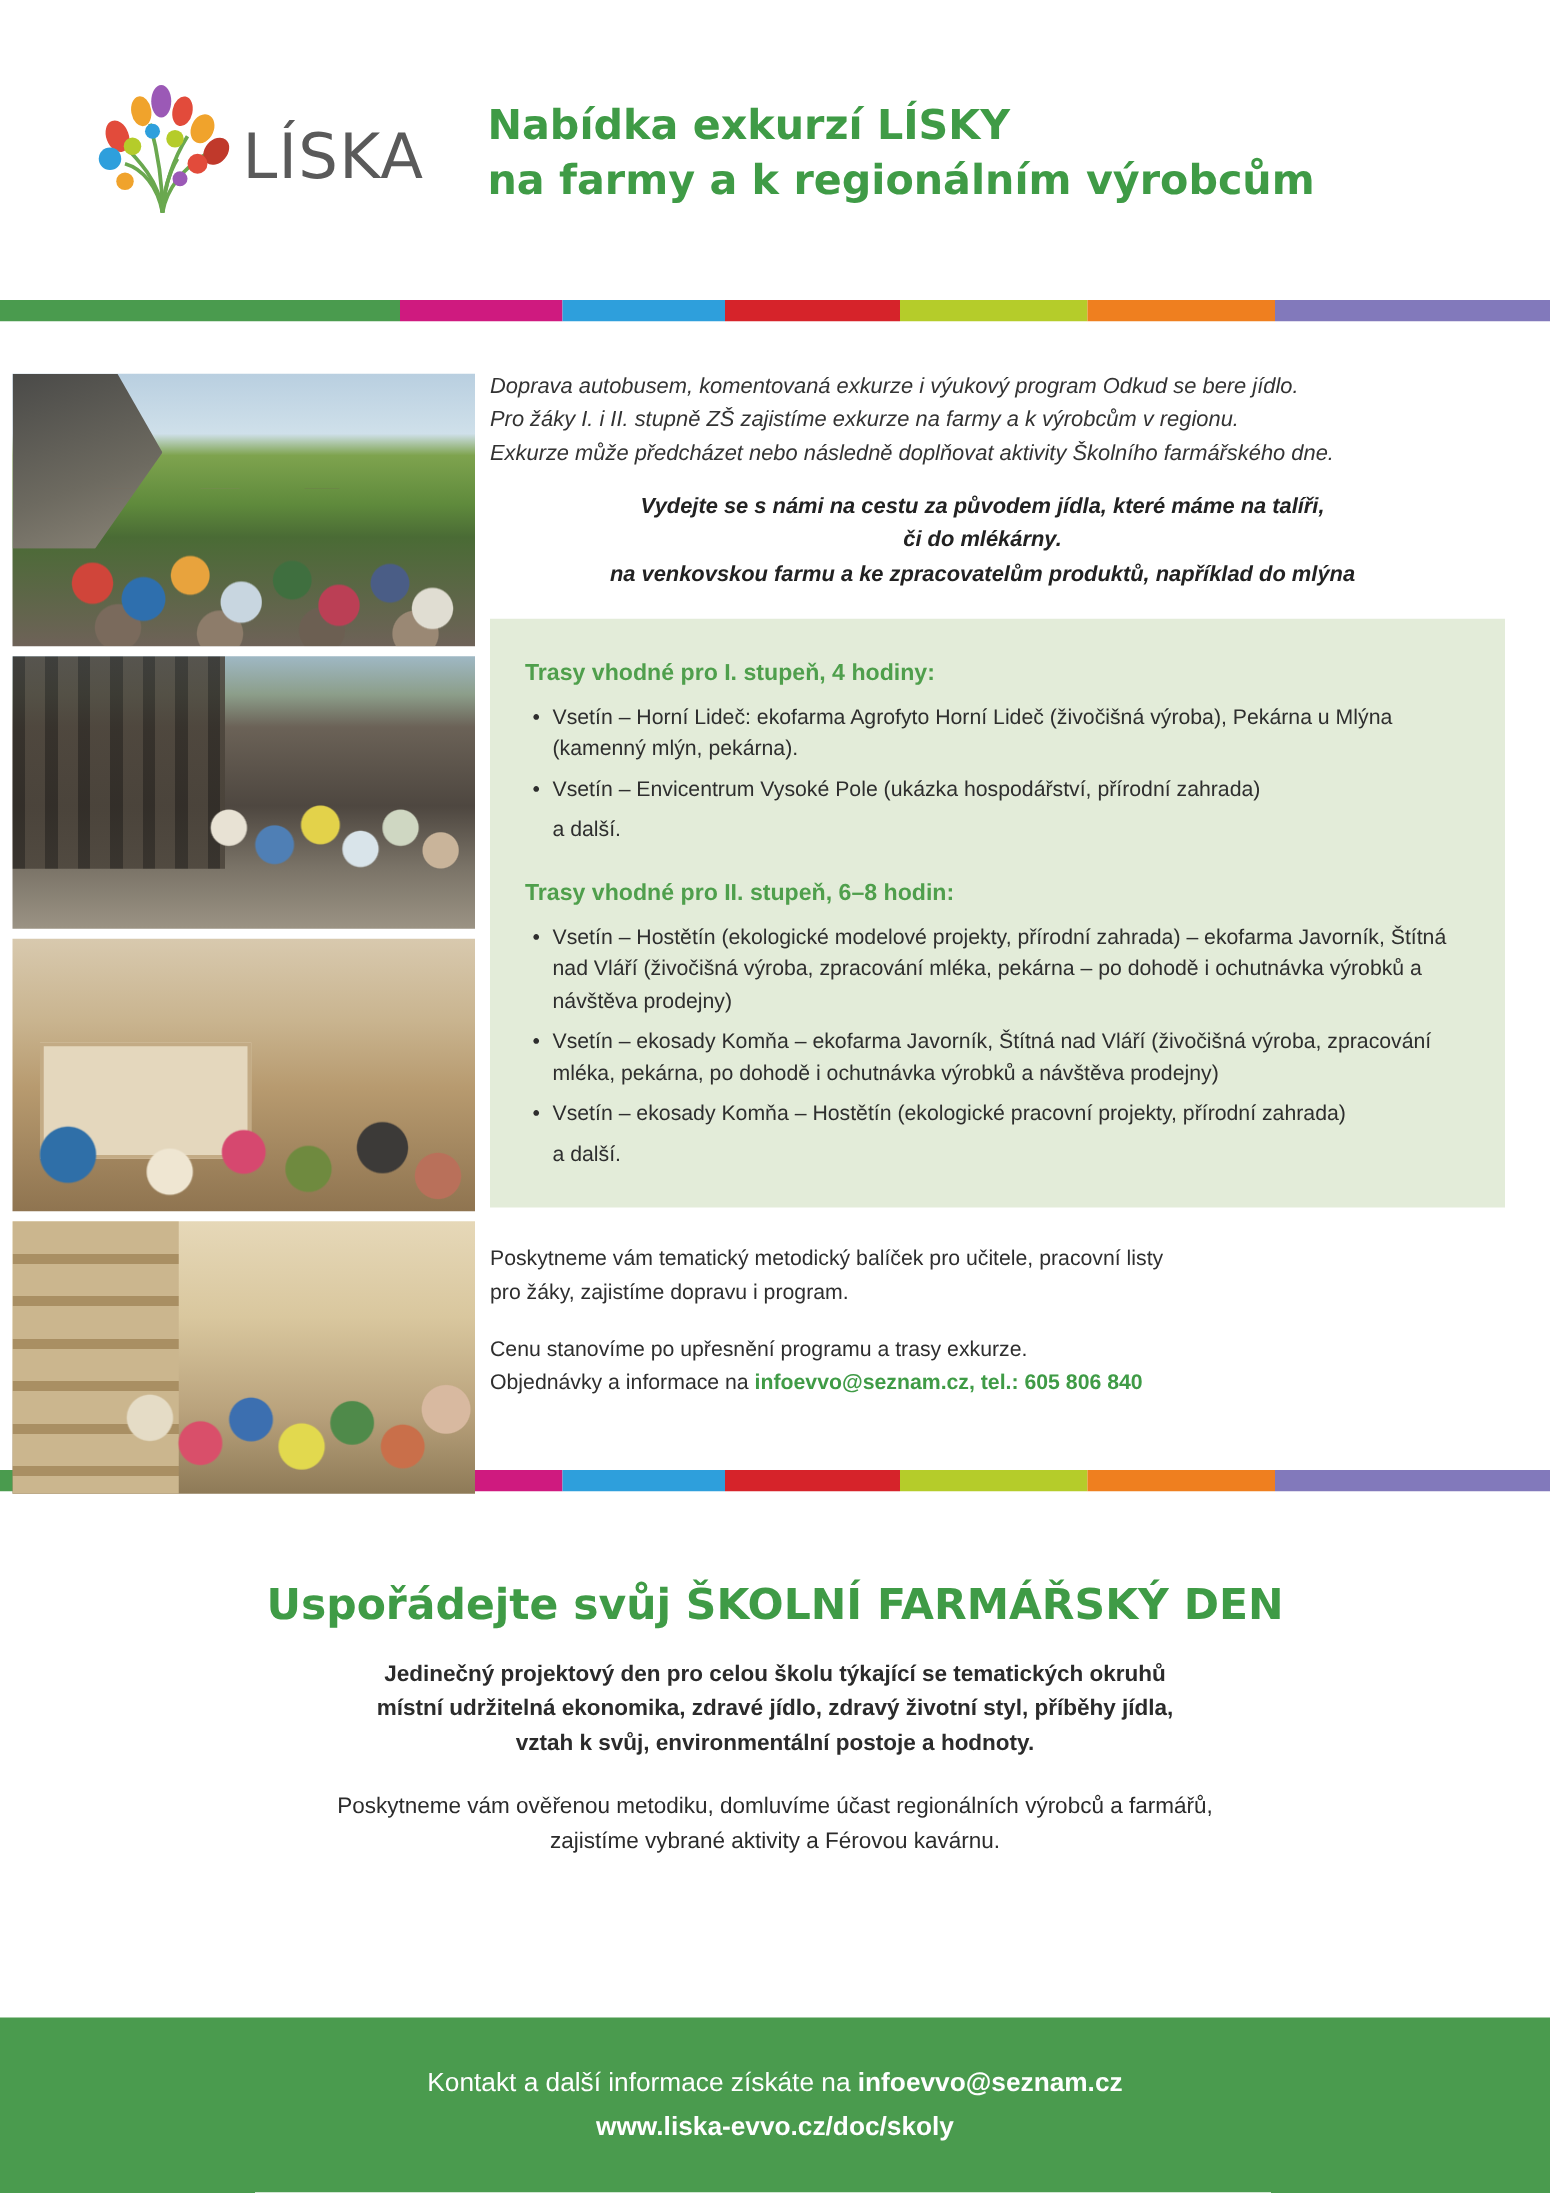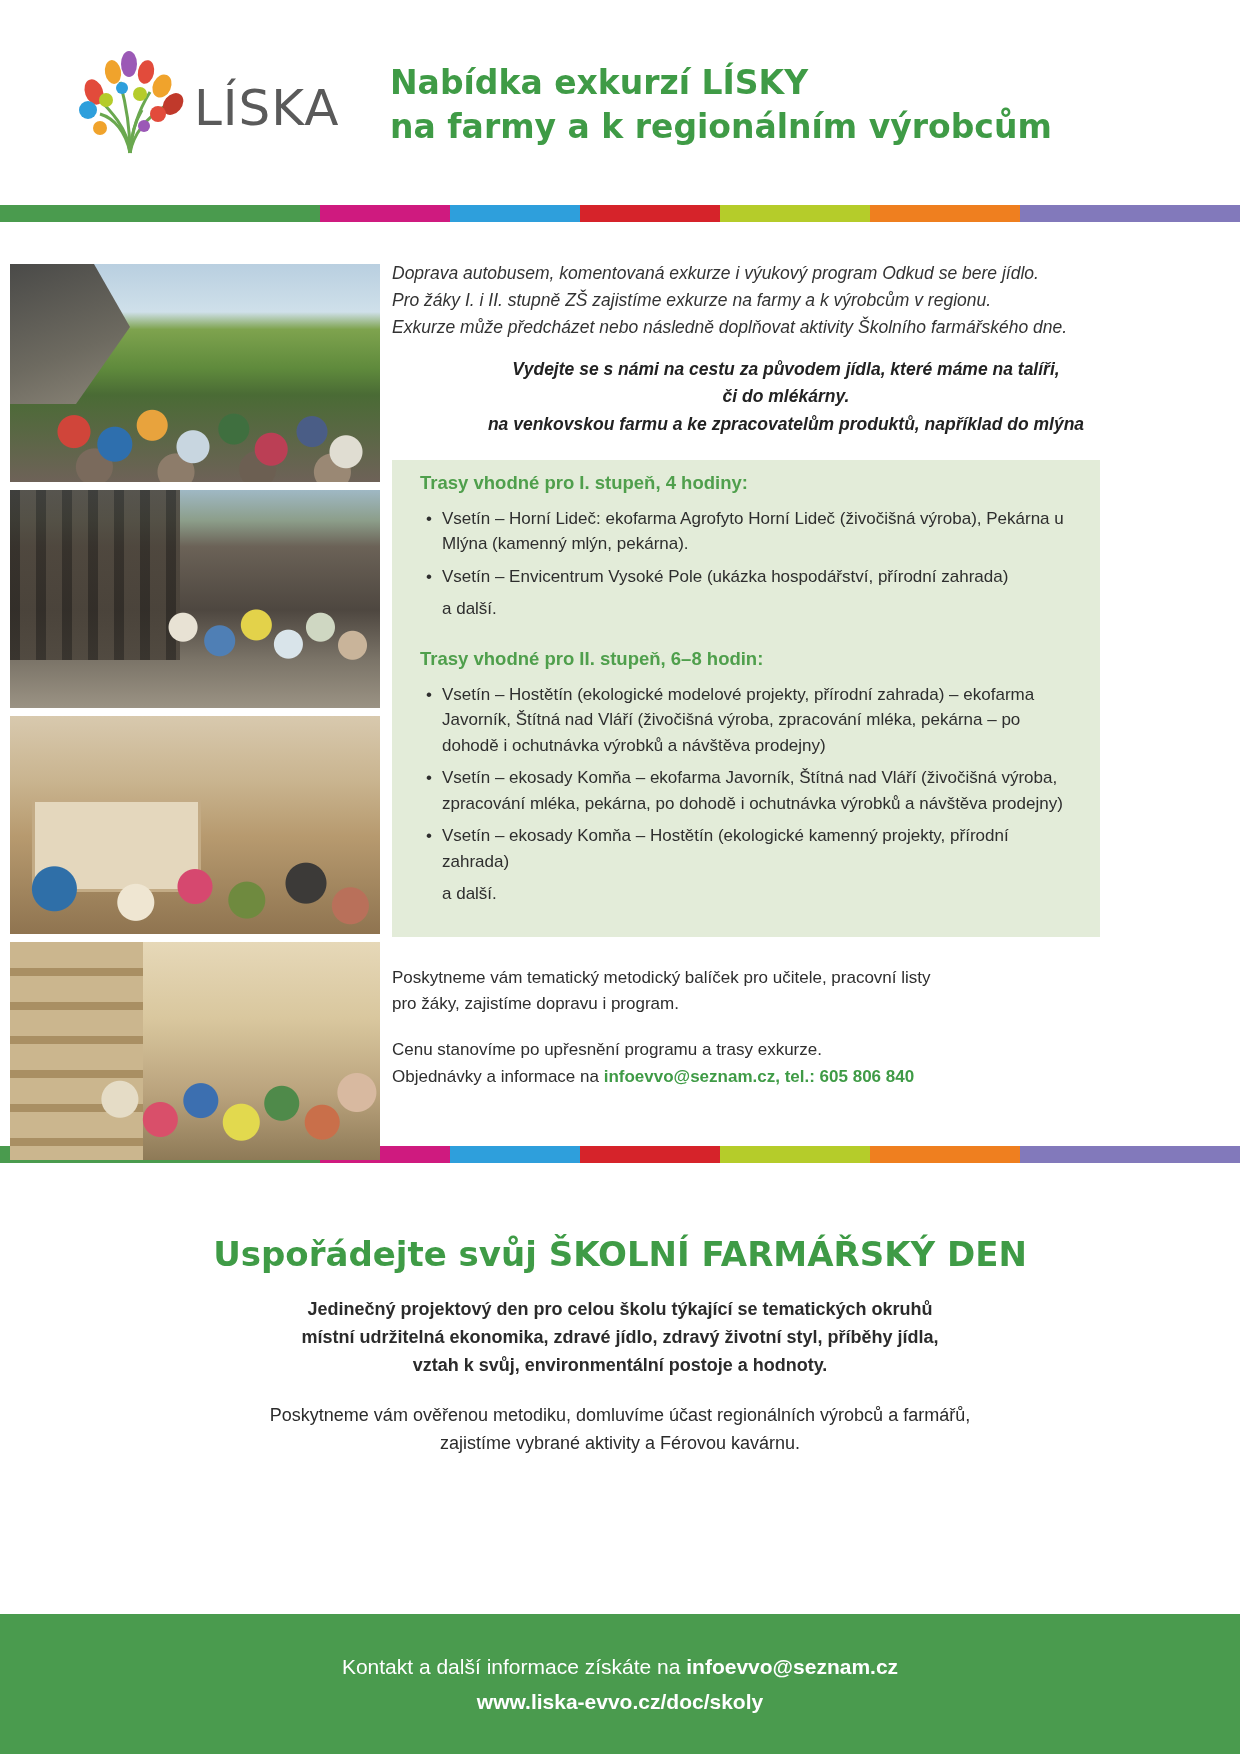--- a/index.html
+++ b/index.html
@@ -12,21 +12,21 @@
     height: 1754px;
     position: relative;
     font-family: "Liberation Sans", sans-serif;
     color: #2b2b2b;
     overflow: hidden;
   }
 
   
   .header {
     position: relative;
-    height: 205px;
+    height: 240px;
     display: flex;
     align-items: center;
     padding-left: 70px;
     box-sizing: border-box;
   }
   .logo-block {
     display: flex;
     align-items: center;
     width: 320px;
     flex: 0 0 320px;
@@ -179,23 +179,23 @@
     line-height: 1.55;
     margin-top: 16px;
     color: #222;
     text-align: center;
   }
 
   .green-box {
     background: #e3ecd9;
     margin-top: 22px;
     margin-left: 0;
-    padding: 12px 28px 30px 28px;
+    padding: 32px 28px 30px 28px;
     box-sizing: border-box;
-    width: 708px;
+    width: 812px;
   }
   .box-heading {
     color: #4f9f4c;
     font-weight: bold;
     font-size: 18.5px;
     margin-bottom: 12px;
   }
   .box-heading.second { margin-top: 26px; }
   ul.routes {
     list-style: none;
@@ -355,21 +355,21 @@
       <ul class="routes">
         <li>Vsetín – Horní Lideč: ekofarma Agrofyto Horní Lideč (živočišná výroba), Pekárna u Mlýna (kamenný mlýn, pekárna).</li>
         <li>Vsetín – Envicentrum Vysoké Pole (ukázka hospodářství, přírodní zahrada)</li>
       </ul>
       <div class="plain-line">a další.</div>
 
       <div class="box-heading second">Trasy vhodné pro II. stupeň, 6–8 hodin:</div>
       <ul class="routes">
         <li>Vsetín – Hostětín (ekologické modelové projekty, přírodní zahrada) – ekofarma Javorník, Štítná nad Vláří (živočišná výroba, zpracování mléka, pekárna – po dohodě i ochutnávka výrobků a návštěva prodejny)</li>
         <li>Vsetín – ekosady Komňa – ekofarma Javorník, Štítná nad Vláří (živočišná výroba, zpracování mléka, pekárna, po dohodě i ochutnávka výrobků a návštěva prodejny)</li>
-        <li>Vsetín – ekosady Komňa – Hostětín (ekologické kamenný projekty, přírodní zahrada)</li>
+        <li>Vsetín – ekosady Komňa – Hostětín (ekologické pracovní projekty, přírodní zahrada)</li>
       </ul>
       <div class="plain-line">a další.</div>
     </div>
 
     <div class="after-box">
       <p>
         <span>Poskytneme vám tematický metodický balíček pro učitele, pracovní listy</span><br>
         <span>pro žáky, zajistíme dopravu i program.</span>
       </p>
       <p class="last">

